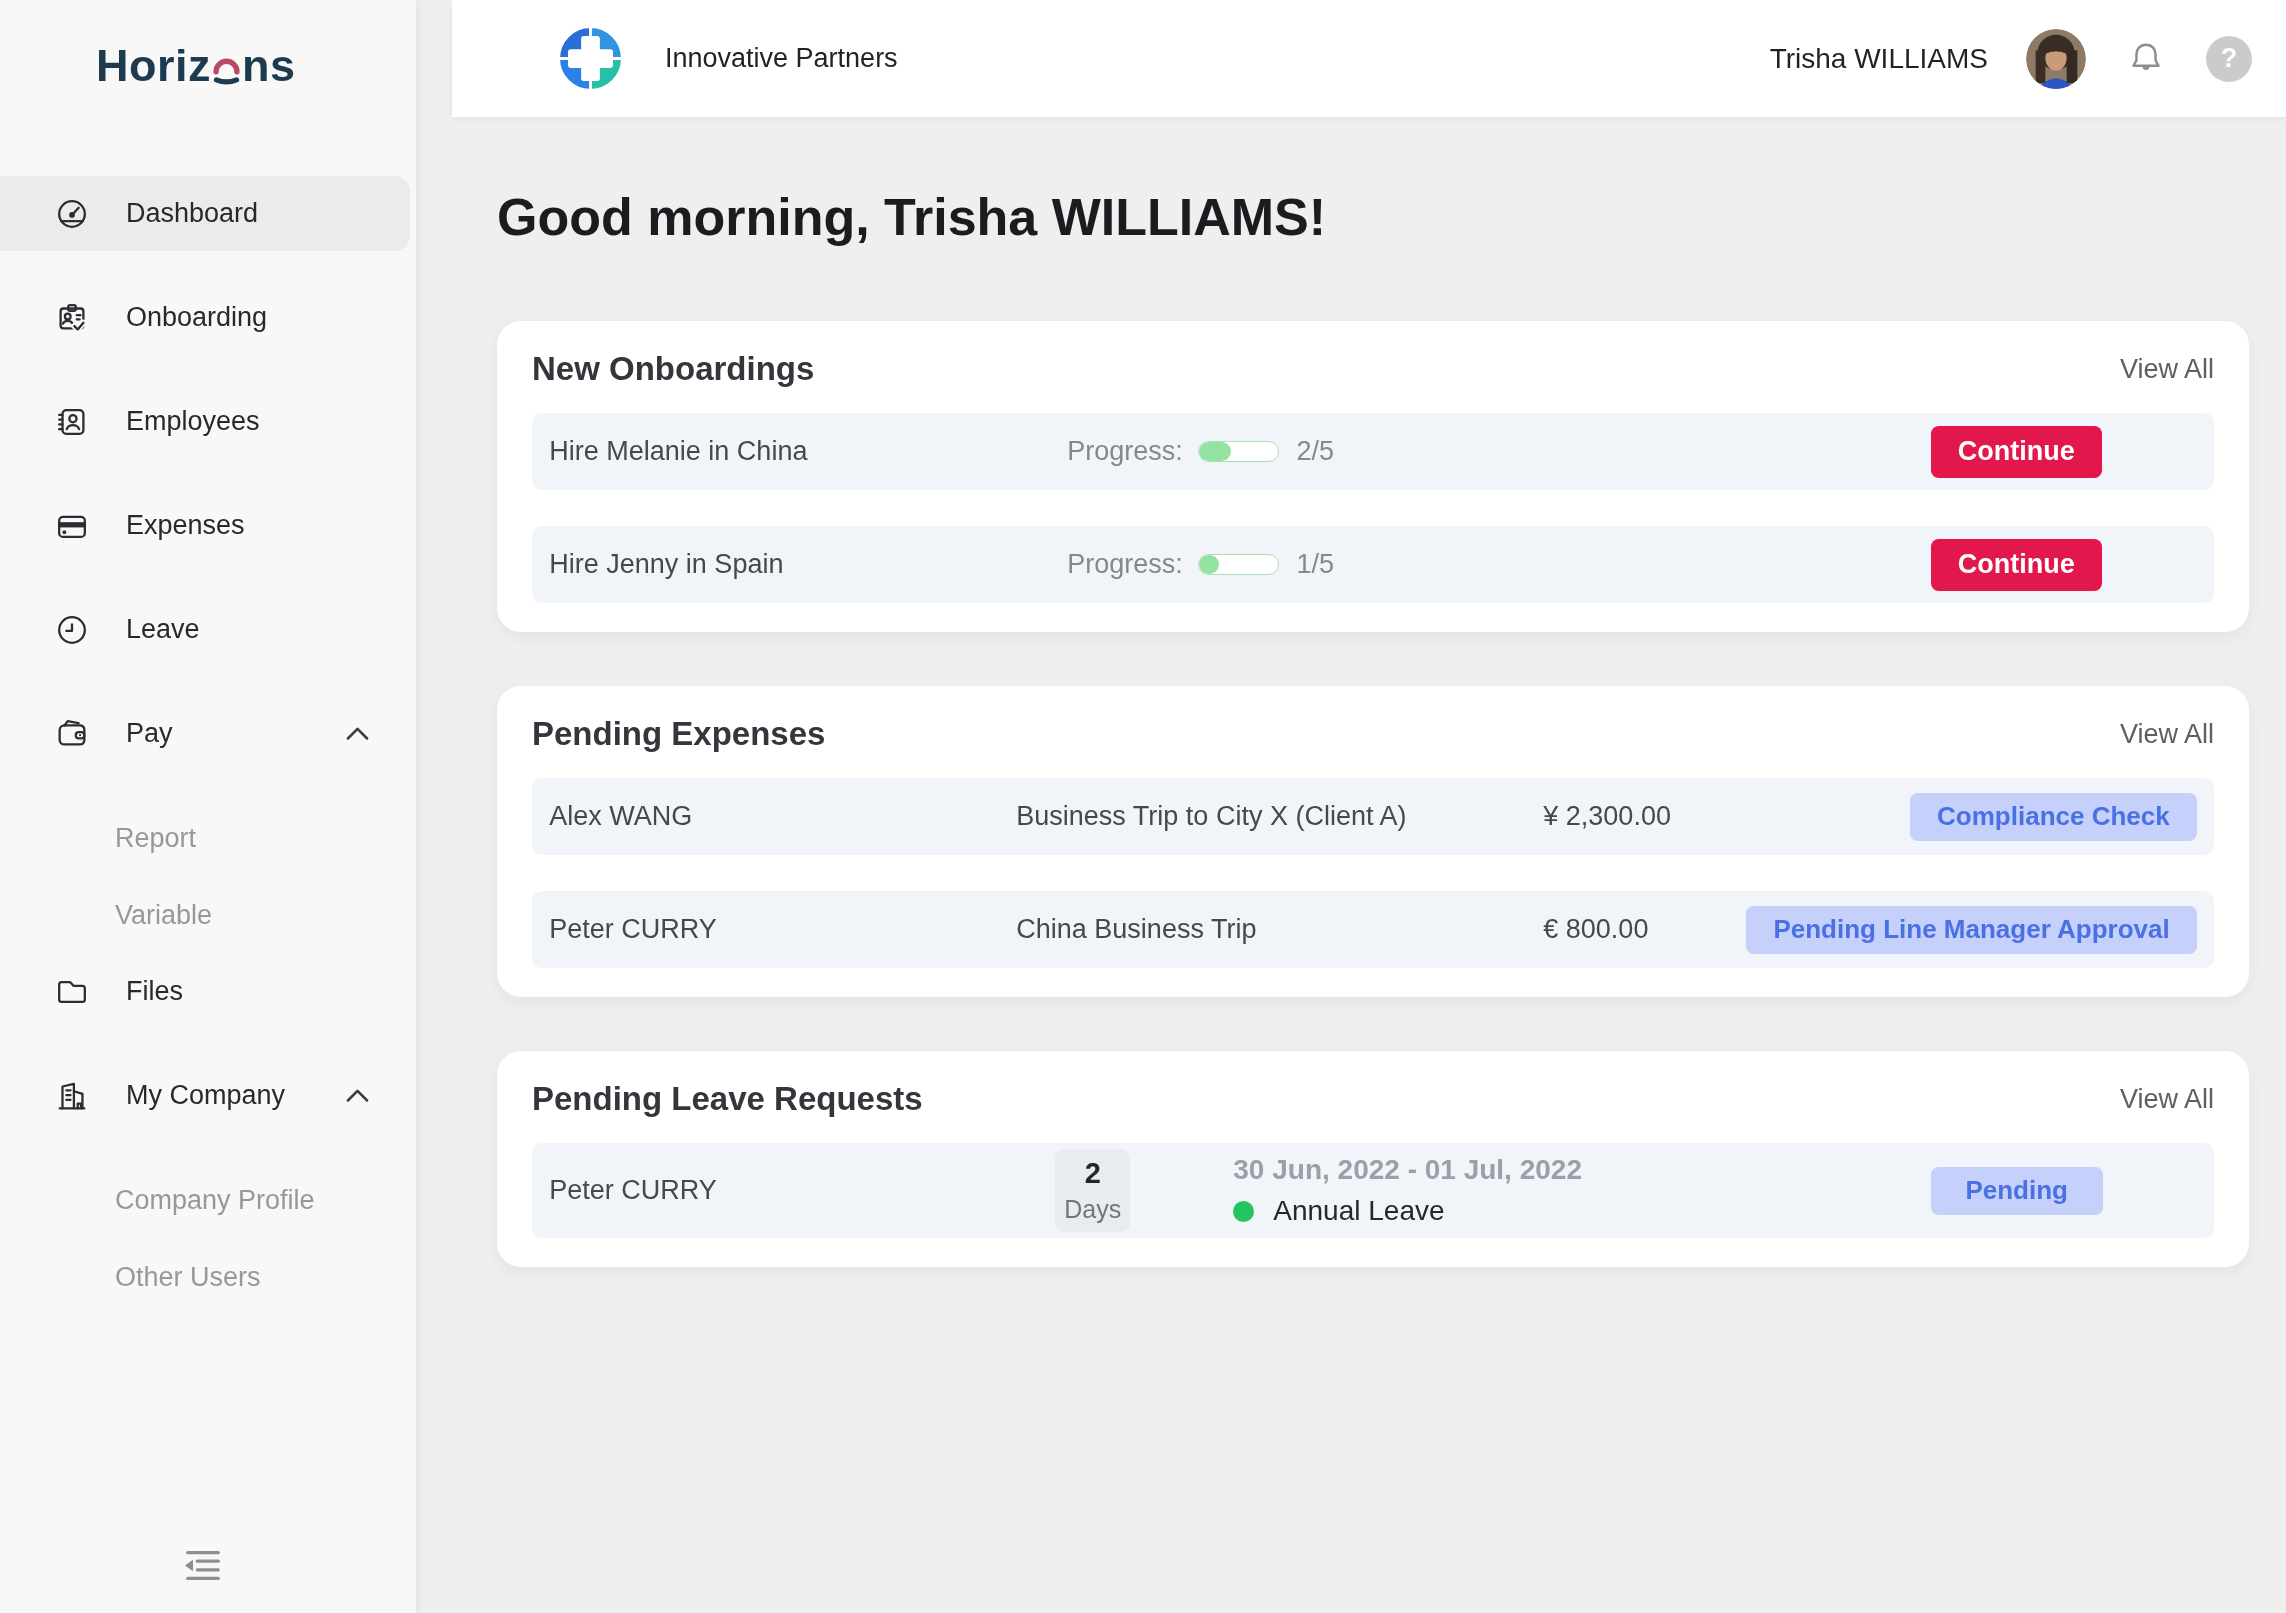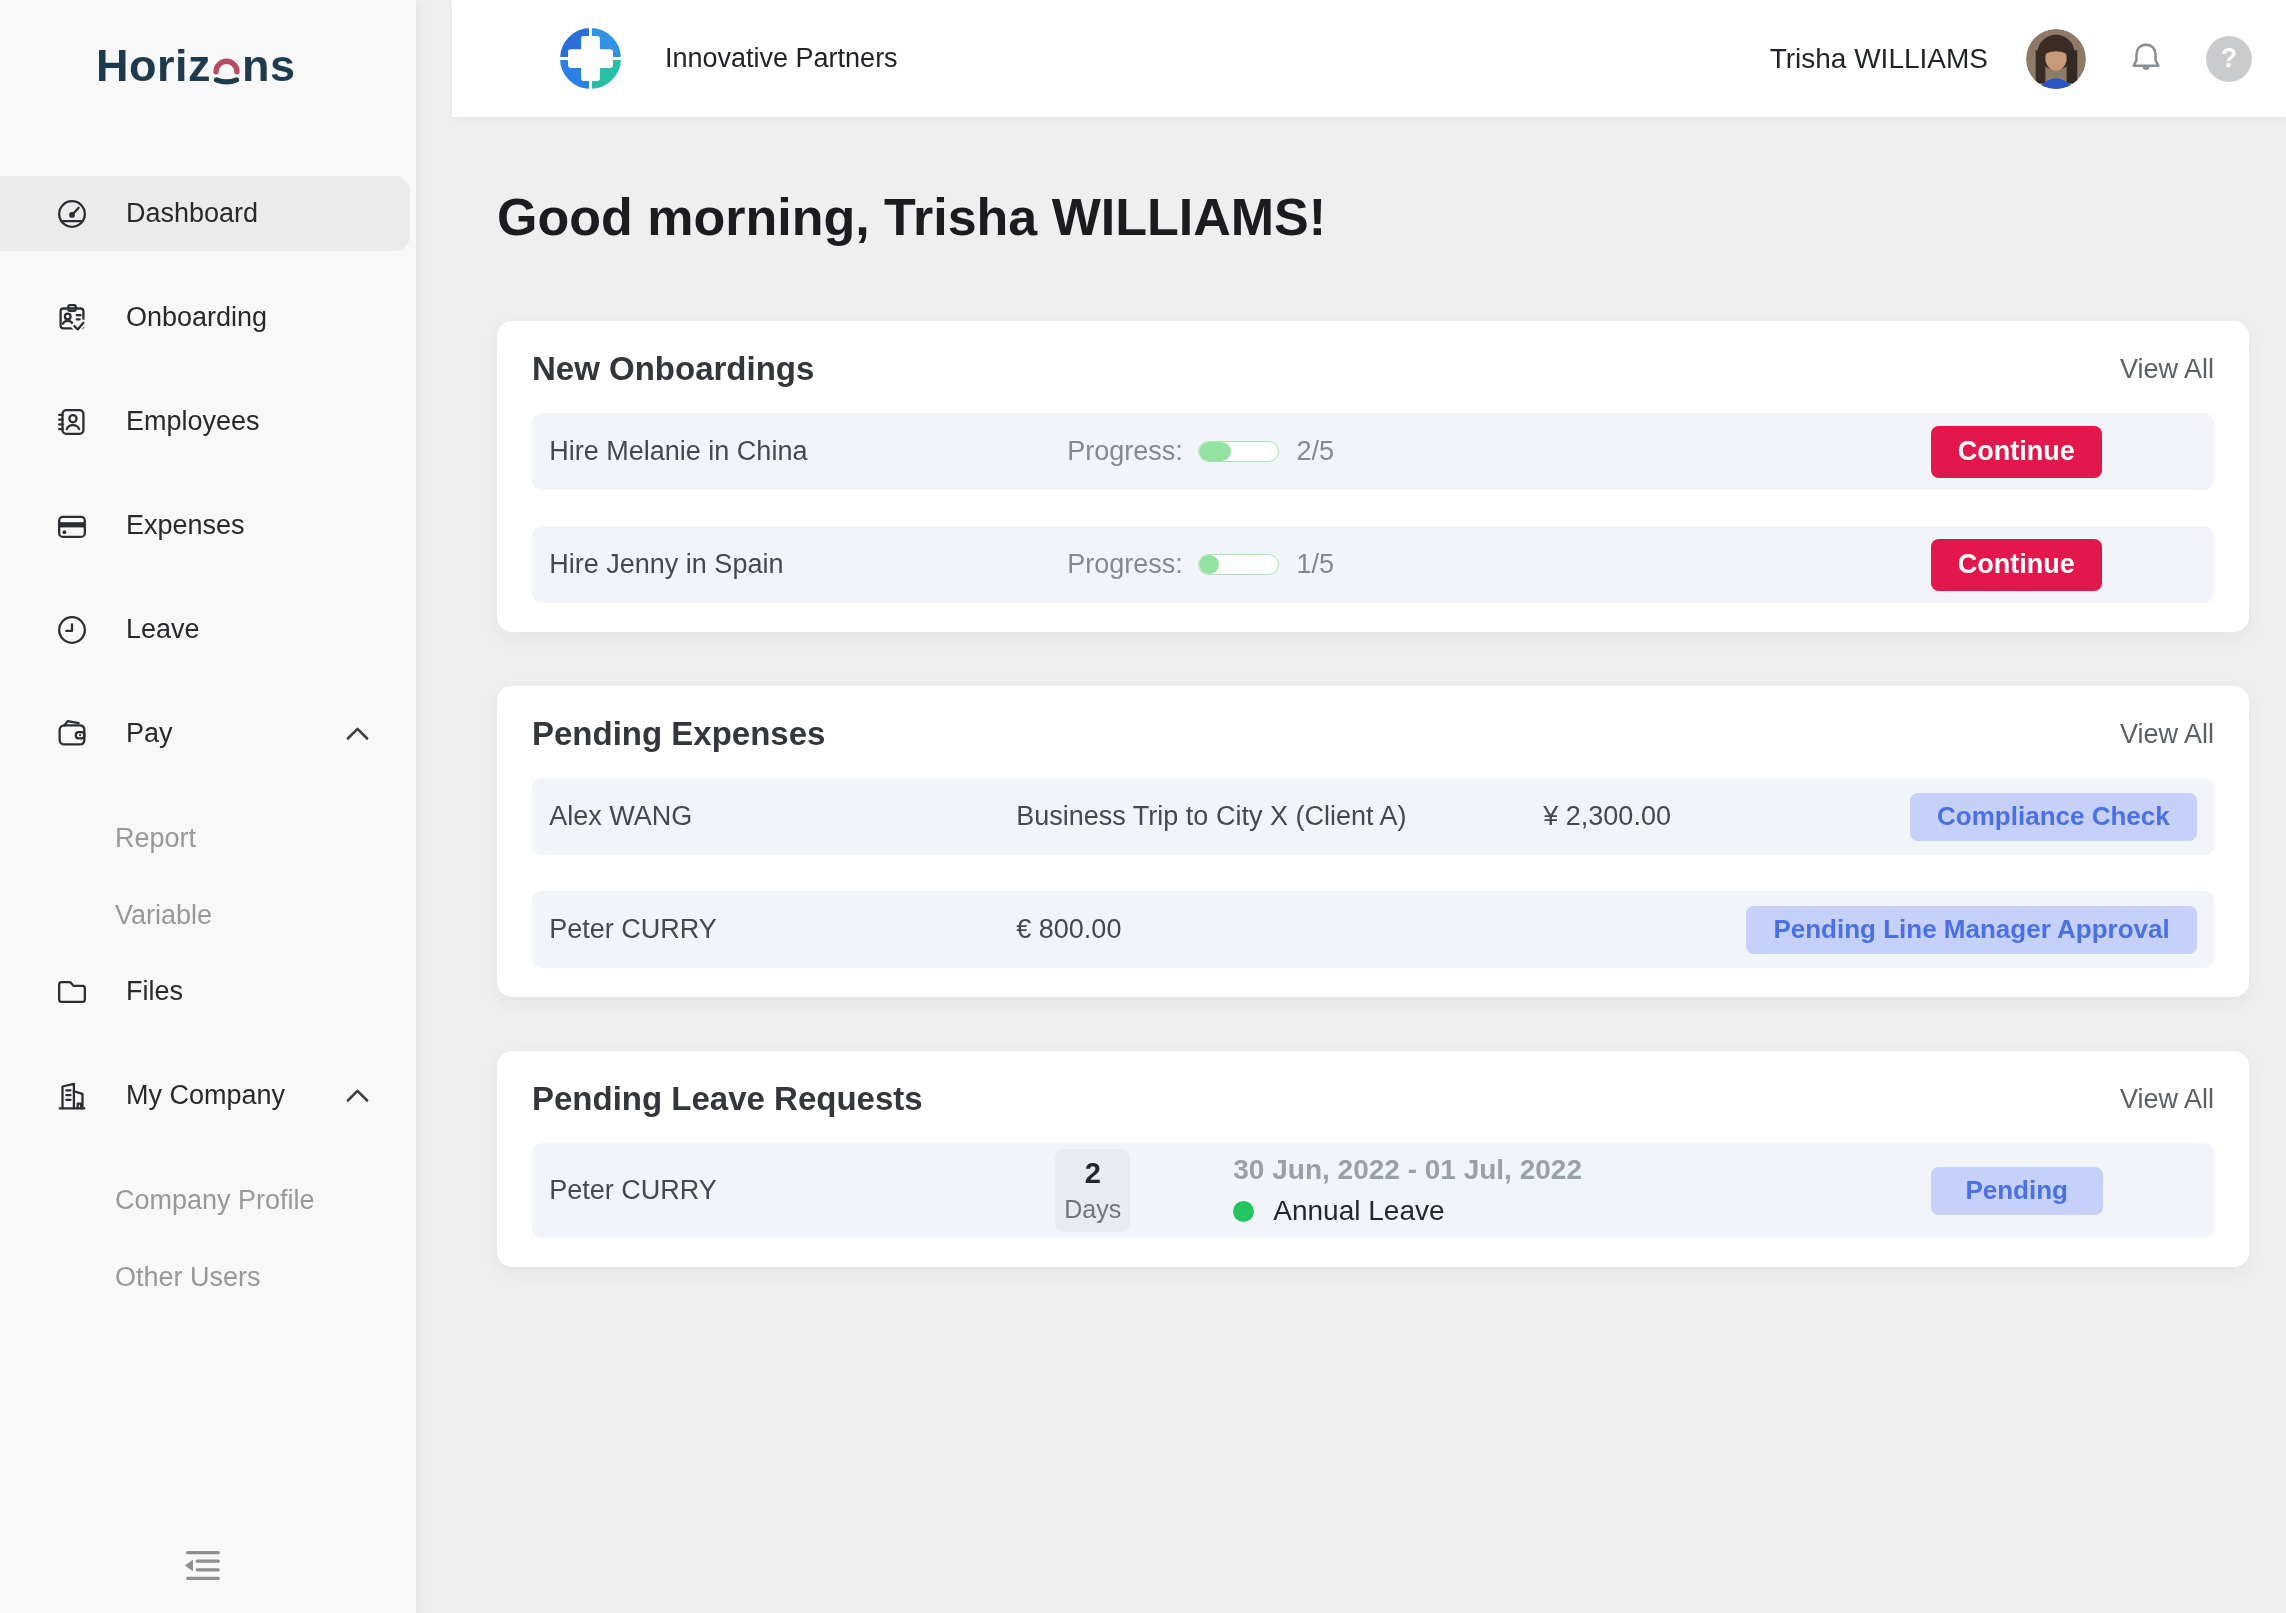--- a/index.html
+++ b/index.html
@@ -72,21 +72,21 @@
     font-size: 27px; font-weight: 700;
     display: flex; align-items: center; justify-content: center;
     cursor: pointer;
   }
 
   
   .main { flex: 1; padding: 0 37px 0 45px; overflow: hidden; }
   .greeting { margin-top: 70px; font-size: 52px; font-weight: 600; color: #1a1c1f; }
 
   .card {
-    background: #ffffff; border-radius: 15px;
+    background: #ffffff; border-radius: 24px;
     padding: 0 35px 29px 35px;
     box-shadow: 0 5.8px 17.3px rgba(16,24,40,0.05);
   }
   .card-onboardings { margin-top: 74px; }
   .card-expenses, .card-leave { margin-top: 54px; }
   .card-head {
     display: flex; justify-content: space-between; align-items: center;
     padding: 29px 0 25px 0;
   }
   .card-title { font-size: 33px; font-weight: 700; color: #33373c; }
@@ -353,20 +353,21 @@
 
         <div class="row row-80">
           <span class="cell-name-exp">Alex WANG</span>
           <span class="cell-desc">Business Trip to City X (Client A)</span>
           <span class="cell-amount">¥ 2,300.00</span>
           <span class="badge">Compliance Check</span>
         </div>
 
         <div class="row row-80">
           <span class="cell-name-exp">Peter CURRY</span>
+          <span class="cell-desc">China Business Trip</span>
           <span class="cell-amount">€ 800.00</span>
           <span class="badge">Pending Line Manager Approval</span>
         </div>
       </section>
 
       <section class="card card-leave">
         <div class="card-head">
           <h2 class="card-title">Pending Leave Requests</h2>
           <span class="view-all">View All</span>
         </div>

